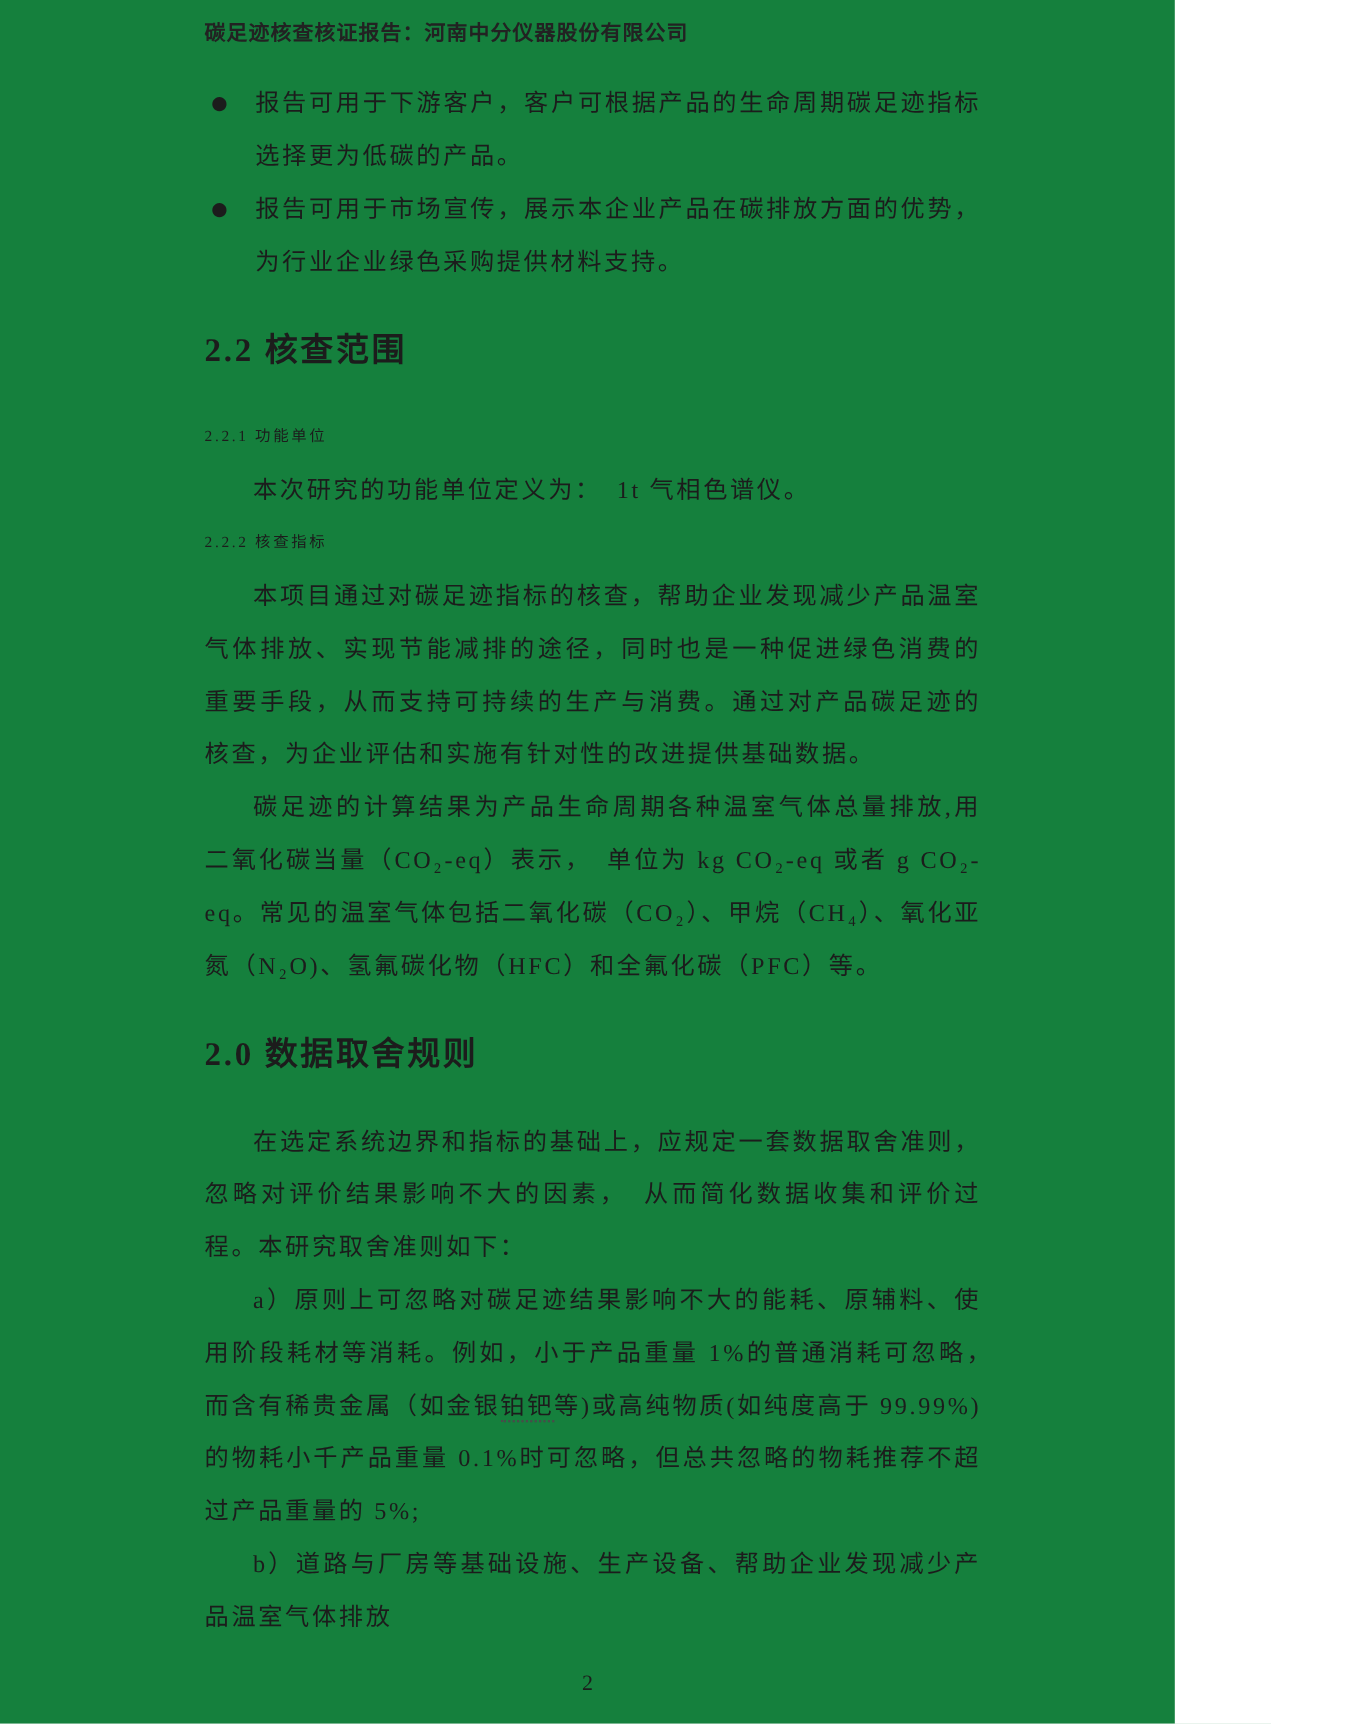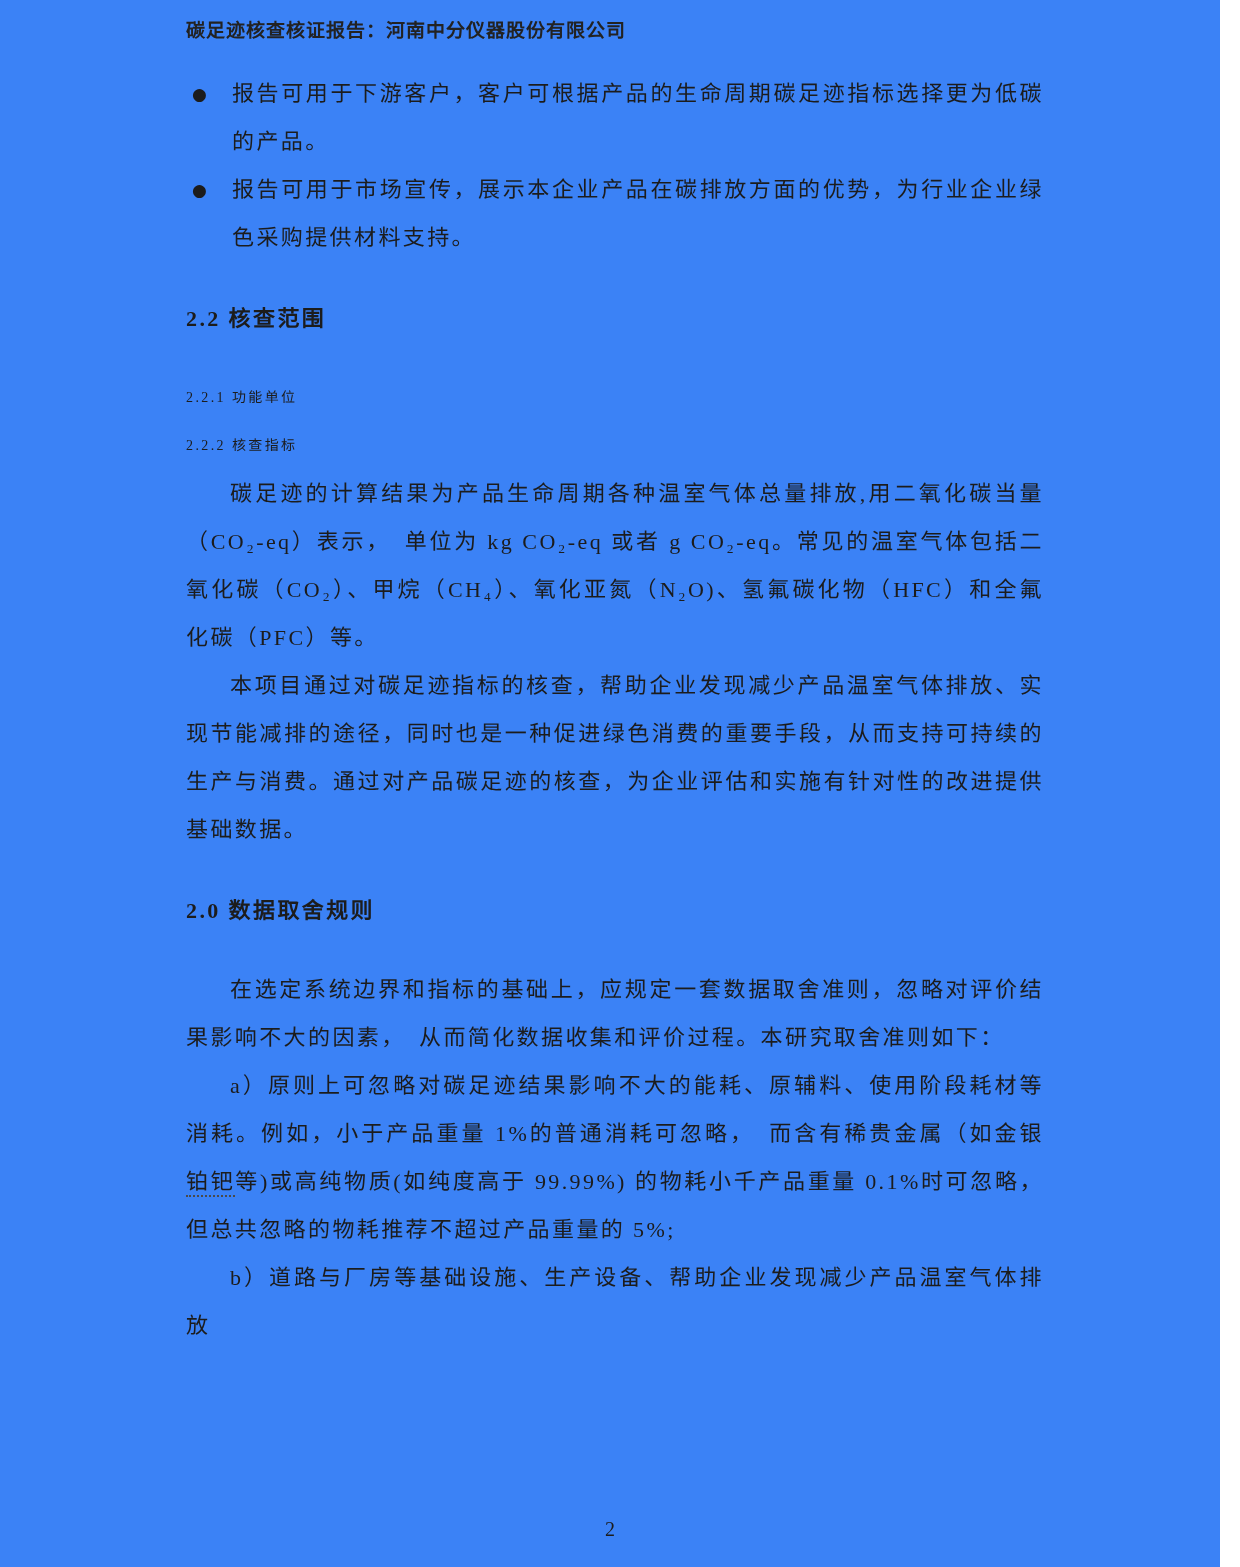--- a/index.html
+++ b/index.html
@@ -2,24 +2,24 @@
 <html lang="zh-CN"><head>
 <meta charset="utf-8">
 <style>
   html, body {
     margin: 0;
     padding: 0;
     background: #ffffff;
   }
   .page {
     position: relative;
-    width: 1220px;
+    width: 1068px;
     height: 1567px;
     box-sizing: border-box;
-    background: #3b82f6;
+    background: #15803d;
     padding: 18px 176px 0 186px;
     font-family: "Liberation Serif", "DejaVu Serif", serif;
     color: #1c1c1c;
     font-size: 22px;
     line-height: 48px;
     overflow: hidden;
   }
   .doc-header {
     font-family: "Liberation Sans", "DejaVu Sans", sans-serif;
     font-size: 19px;
@@ -41,21 +41,21 @@
   }
   .bullet .dot {
     position: absolute;
     left: 6px;
     top: 0;
     font-size: 17px;
     letter-spacing: 0;
     font-family: "DejaVu Sans", sans-serif;
   }
   h2.sec {
-    font-size: 22px;
+    font-size: 30px;
     font-weight: 700;
     margin: 33px 0 31px 0;
     letter-spacing: 2.4px;
     line-height: 48px;
   }
   h3.subsec {
     font-size: 14px;
     font-weight: 400;
     margin: 0;
     letter-spacing: 2.4px;
@@ -100,24 +100,25 @@
     </li>
     <li class="bullet">
       <span class="dot">●</span>
       <span>报告可用于市场宣传，展示本企业产品在碳排放方面的优势，为行业企业绿色采购提供材料支持。</span>
     </li>
   </ul>
 
   <h2 class="sec">2.2 核查范围</h2>
 
   <h3 class="subsec">2.2.1 功能单位</h3>
+  <p class="body">本次研究的功能单位定义为：　1t 气相色谱仪。</p>
 
   <h3 class="subsec">2.2.2 核查指标</h3>
+  <p class="body">本项目通过对碳足迹指标的核查，帮助企业发现减少产品温室气体排放、实现节能减排的途径，同时也是一种促进绿色消费的重要手段，从而支持可持续的生产与消费。通过对产品碳足迹的核查，为企业评估和实施有针对性的改进提供基础数据。</p>
   <p class="body">碳足迹的计算结果为产品生命周期各种温室气体总量排放,用二氧化碳当量（CO₂-eq）表示，　单位为 kg CO₂-eq 或者 g CO₂-eq。常见的温室气体包括二氧化碳（CO₂）、甲烷（CH₄）、氧化亚氮（N₂O)、氢氟碳化物（HFC）和全氟化碳（PFC）等。</p>
-  <p class="body">本项目通过对碳足迹指标的核查，帮助企业发现减少产品温室气体排放、实现节能减排的途径，同时也是一种促进绿色消费的重要手段，从而支持可持续的生产与消费。通过对产品碳足迹的核查，为企业评估和实施有针对性的改进提供基础数据。</p>
 
 
   <h2 class="sec">2.0 数据取舍规则</h2>
 
   <p class="body">在选定系统边界和指标的基础上，应规定一套数据取舍准则，忽略对评价结果影响不大的因素，　从而简化数据收集和评价过程。本研究取舍准则如下：</p>
 
   <p class="body"><span>a）原则上可忽略对碳足迹结果影响不大的能耗、原辅料、使用阶段耗材等消耗。例如，小于产品重量 1%的普通消耗可忽略，　而含有稀贵金属（如金银</span><span class="dotted-underline">铂钯</span><span>等)或高纯物质(如纯度高于 99.99%) 的物耗小千产品重量 0.1%时可忽略，但总共忽略的物耗推荐不超过产品重量的 5%;</span></p>
 
   <p class="body">b）道路与厂房等基础设施、生产设备、帮助企业发现减少产品温室气体排放</p>
 

